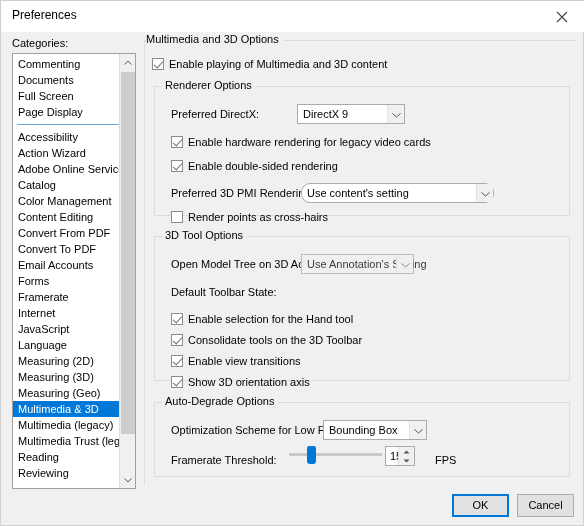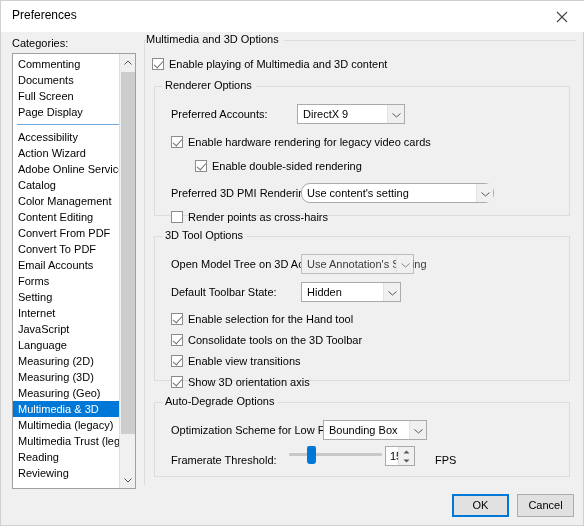--- a/index.html
+++ b/index.html
@@ -342,21 +342,21 @@
         <div class="list-item">Accessibility</div>
         <div class="list-item">Action Wizard</div>
         <div class="list-item">Adobe Online Services</div>
         <div class="list-item">Catalog</div>
         <div class="list-item">Color Management</div>
         <div class="list-item">Content Editing</div>
         <div class="list-item">Convert From PDF</div>
         <div class="list-item">Convert To PDF</div>
         <div class="list-item">Email Accounts</div>
         <div class="list-item">Forms</div>
-        <div class="list-item">Setting</div>
+        <div class="list-item">Framerate</div>
         <div class="list-item">Internet</div>
         <div class="list-item">JavaScript</div>
         <div class="list-item">Language</div>
         <div class="list-item">Measuring (2D)</div>
         <div class="list-item">Measuring (3D)</div>
         <div class="list-item">Measuring (Geo)</div>
         <div class="list-item selected">Multimedia &amp; 3D</div>
         <div class="list-item">Multimedia (legacy)</div>
         <div class="list-item">Multimedia Trust (legacy)</div>
         <div class="list-item">Reading</div>
@@ -382,35 +382,35 @@
     <div class="panel-title">Multimedia and 3D Options</div>
 
     <div class="chk-row" style="left:8px; top:25px;">
       <span class="chk checked"></span><span>Enable playing of Multimedia and 3D content</span>
     </div>
 
     <div class="group" style="left:10px; top:46px; width:416px; height:137px;">
       <div class="group-frame"></div>
       <div class="group-title">Renderer Options</div>
 
-      <div class="lbl" style="left:17px; top:29px;">Preferred Accounts:</div>
+      <div class="lbl" style="left:17px; top:29px;">Preferred DirectX:</div>
       <div class="combo" style="left:143px; top:25px; width:108px;">
         <span class="val">DirectX 9</span>
         <span class="arrowbox">
           <svg width="9" height="5" viewBox="0 0 9 5">
             <path d="M0.5 0.5 L4.5 4 L8.5 0.5" stroke="#555" stroke-width="1" fill="none"></path>
           </svg>
         </span>
       </div>
 
       <div class="chk-row" style="left:17px; top:57px;text-align:right;">
         <span class="chk checked"></span><span>Enable hardware rendering for legacy video cards</span>
       </div>
 
-      <div class="chk-row" style="left:17px; top:81px;margin-left:24px;">
+      <div class="chk-row" style="left:17px; top:81px;">
         <span class="chk checked"></span><span>Enable double-sided rendering</span>
       </div>
 
       <div class="lbl" style="left:17px; top:108px;">Preferred 3D PMI Rendering Mode:</div>
       <div class="combo" style="left:147px; top:104px; width:193px;border-radius:9px;">
         <span class="val">Use content's setting</span>
         <span class="arrowbox">
           <svg width="9" height="5" viewBox="0 0 9 5">
             <path d="M0.5 0.5 L4.5 4 L8.5 0.5" stroke="#555" stroke-width="1" fill="none"></path>
           </svg>
@@ -430,28 +430,20 @@
       <div class="combo disabled" style="left:147px; top:25px; width:113px;">
         <span class="val">Use Annotation's Setting</span>
         <span class="arrowbox">
           <svg width="9" height="5" viewBox="0 0 9 5">
             <path d="M0.5 0.5 L4.5 4 L8.5 0.5" stroke="#888" stroke-width="1" fill="none"></path>
           </svg>
         </span>
       </div>
 
       <div class="lbl" style="left:17px; top:57px;">Default Toolbar State:</div>
-      <div class="combo" style="left:147px; top:53px; width:100px;">
-        <span class="val">Hidden</span>
-        <span class="arrowbox">
-          <svg width="9" height="5" viewBox="0 0 9 5">
-            <path d="M0.5 0.5 L4.5 4 L8.5 0.5" stroke="#555" stroke-width="1" fill="none"></path>
-          </svg>
-        </span>
-      </div>
 
       <div class="chk-row" style="left:17px; top:84px;">
         <span class="chk checked"></span><span>Enable selection for the Hand tool</span>
       </div>
       <div class="chk-row" style="left:17px; top:105px;">
         <span class="chk checked"></span><span>Consolidate tools on the 3D Toolbar</span>
       </div>
       <div class="chk-row" style="left:17px; top:126px;">
         <span class="chk checked"></span><span>Enable view transitions</span>
       </div>

